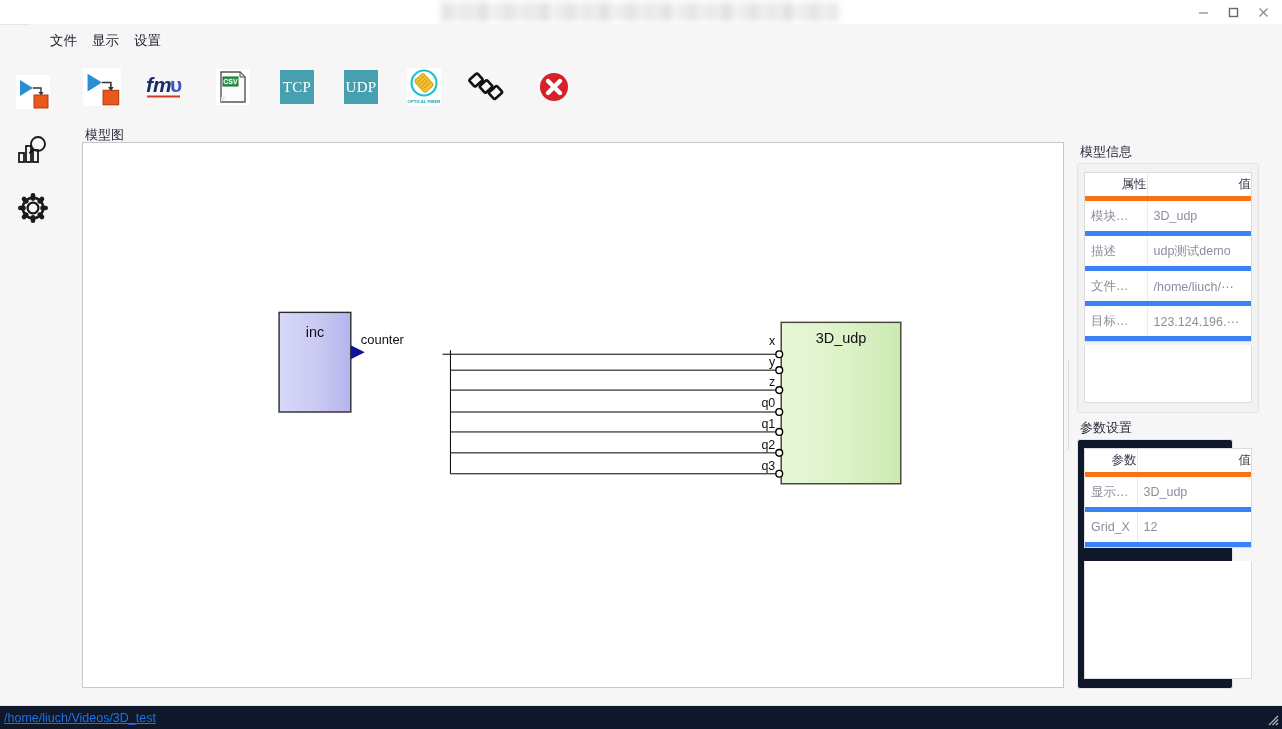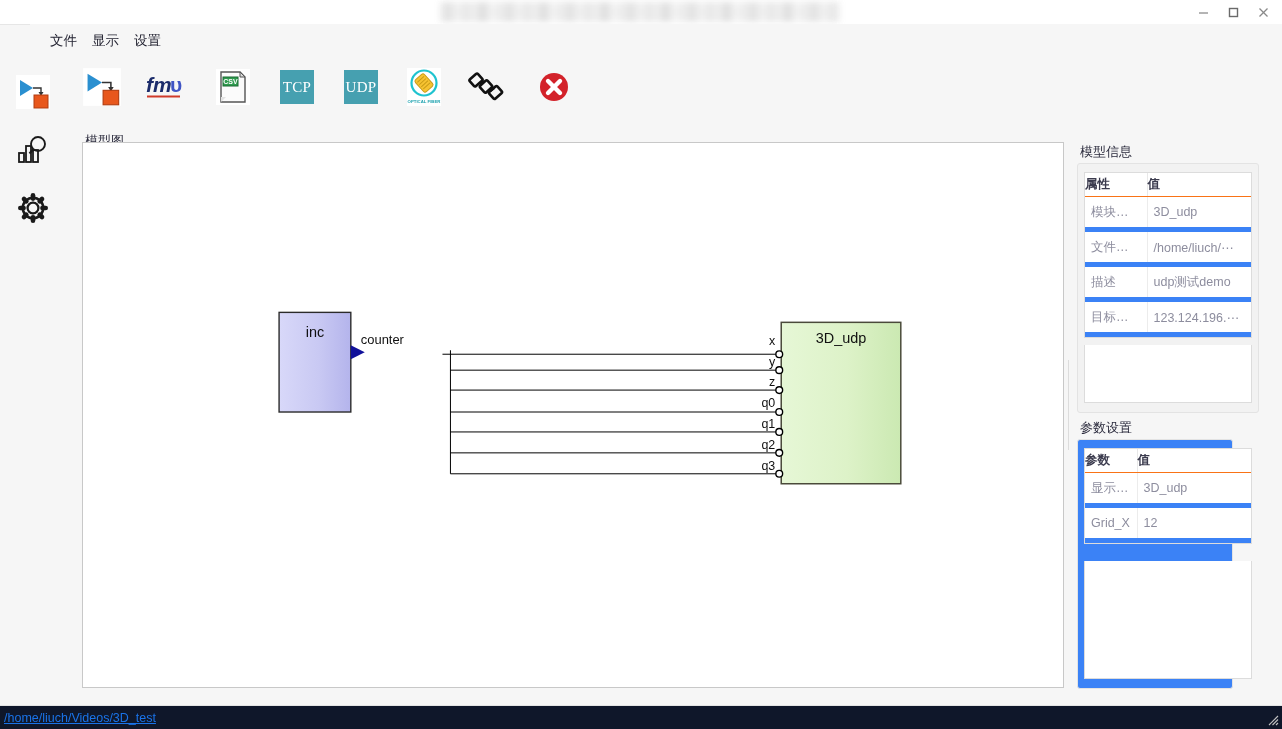--- a/index.html
+++ b/index.html
@@ -111,21 +111,21 @@
     white-space: nowrap;
   }
   .gb-body {
     position: absolute;
     background: #ffffff;
     border: 1px solid #c8c8c8;
     box-sizing: border-box;
   }
 
   #canvas-box { left: 80px; top: 118px; width: 984px; height: 570px; }
-  #canvas-title { left: 2px; top: 14px; }
+  #canvas-title { left: 2px; top: 8px; }
   #canvas-body  { left: 2px; top: 24px; width: 982px; height: 546px; }
 
   .diagram { position: absolute; left: 0; top: 0; width: 100%; height: 100%; }
 
   
   .splitter {
     position: absolute; left: 1066px; top: 120px;
     width: 5px; height: 568px;
     background: #f6f6f6;
   }
@@ -136,41 +136,41 @@
   }
 
   #info-box   { left: 1075px; top: 143px; width: 184px; height: 270px; }
   #info-title { left: 2px; top: 0px; }
   #info-body  { left: 2px; top: 20px; width: 182px; height: 250px;
                 background: #f2f2f2; border: 1px solid #e3e3e3; border-radius: 3px; }
 
   #param-box   { left: 1075px; top: 419px; width: 184px; height: 270px; }
   #param-title { left: 2px; top: 0px; }
   #param-body  { left: 2px; top: 20px; width: 156px; height: 250px;
-                 background: #3b82f6; border: 1px solid #e3e3e3; border-radius: 3px; }
+                 background: #0f172a; border: 1px solid #e3e3e3; border-radius: 3px; }
 
   .tbl {
     position: absolute;
     left: 6px; top: 8px;
     width: 168px;
     background: #ffffff;
     border: 1px solid #dcdcdc;
     box-sizing: border-box;
     border-collapse: collapse;
     table-layout: fixed;
   }
   .tbl table { width: 100%; border-collapse: collapse; table-layout: fixed; }
   .tbl th {
     height: 23px;
     font-size: 12.5px;
-    font-weight: bold;
+    font-weight: normal;
     color: #3b3b4e;
     background: #ffffff;
-    border-bottom: 1px solid #f97316;
-    text-align: left;
+    border-bottom: 5px solid #f97316;
+    text-align: right;
     padding: 0;
   }
   .tbl th.col-sep { border-left: 1px solid #e8e8e8; }
   .tbl td {
     height: 30px;
     font-size: 12.5px;
     color: #8d8d9e;
     background: #ffffff;
     border-bottom: 5px solid #3b82f6;
     padding: 0 6px;
@@ -454,26 +454,26 @@
               <th>属性</th>
               <th class="col-sep">值</th>
             </tr>
           </thead>
           <tbody>
             <tr>
               <td class="k">模块名称</td>
               <td>3D_udp</td>
             </tr>
             <tr>
+              <td class="k">描述</td>
+              <td>udp测试demo</td>
+            </tr>
+            <tr>
               <td class="k">文件路径</td>
               <td>/home/liuch/⋯</td>
-            </tr>
-            <tr>
-              <td class="k">描述</td>
-              <td>udp测试demo</td>
             </tr>
             <tr>
               <td class="k">目标地址</td>
               <td>123.124.196.⋯</td>
             </tr>
           </tbody>
         </table>
       </div>
       <div class="tbl-blank" style="top:181px; height:58px;"></div>
     </div>

